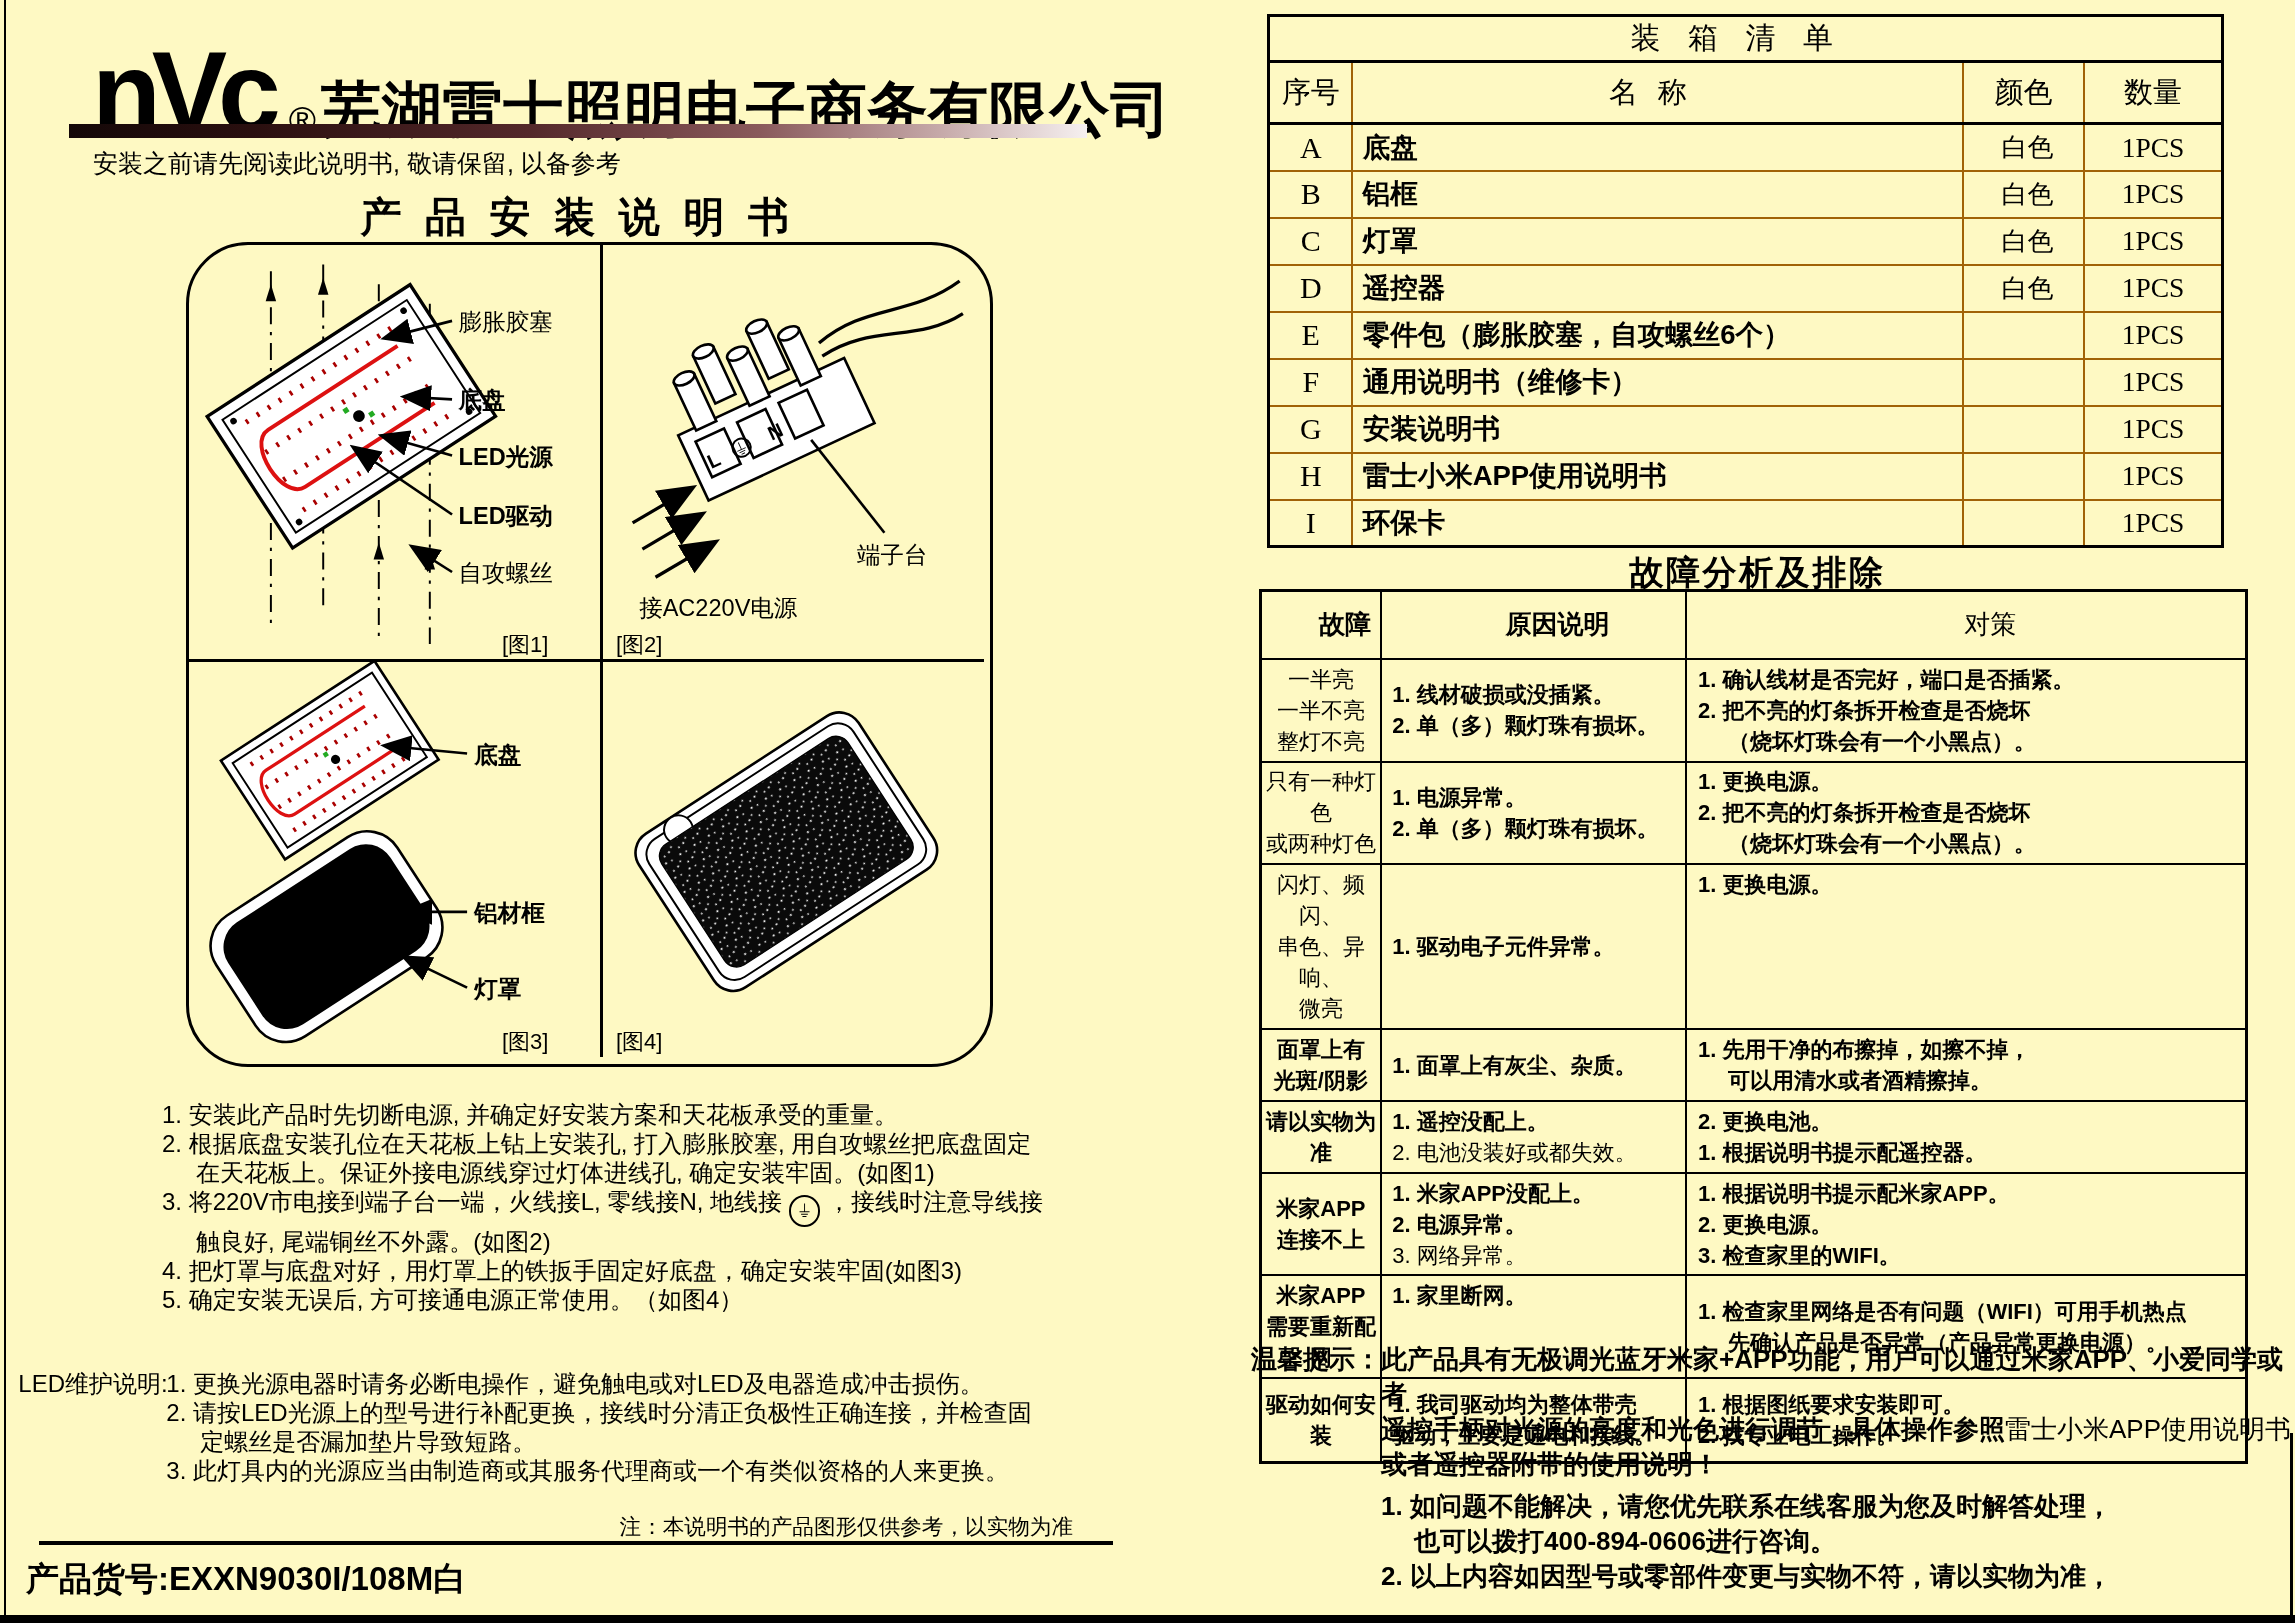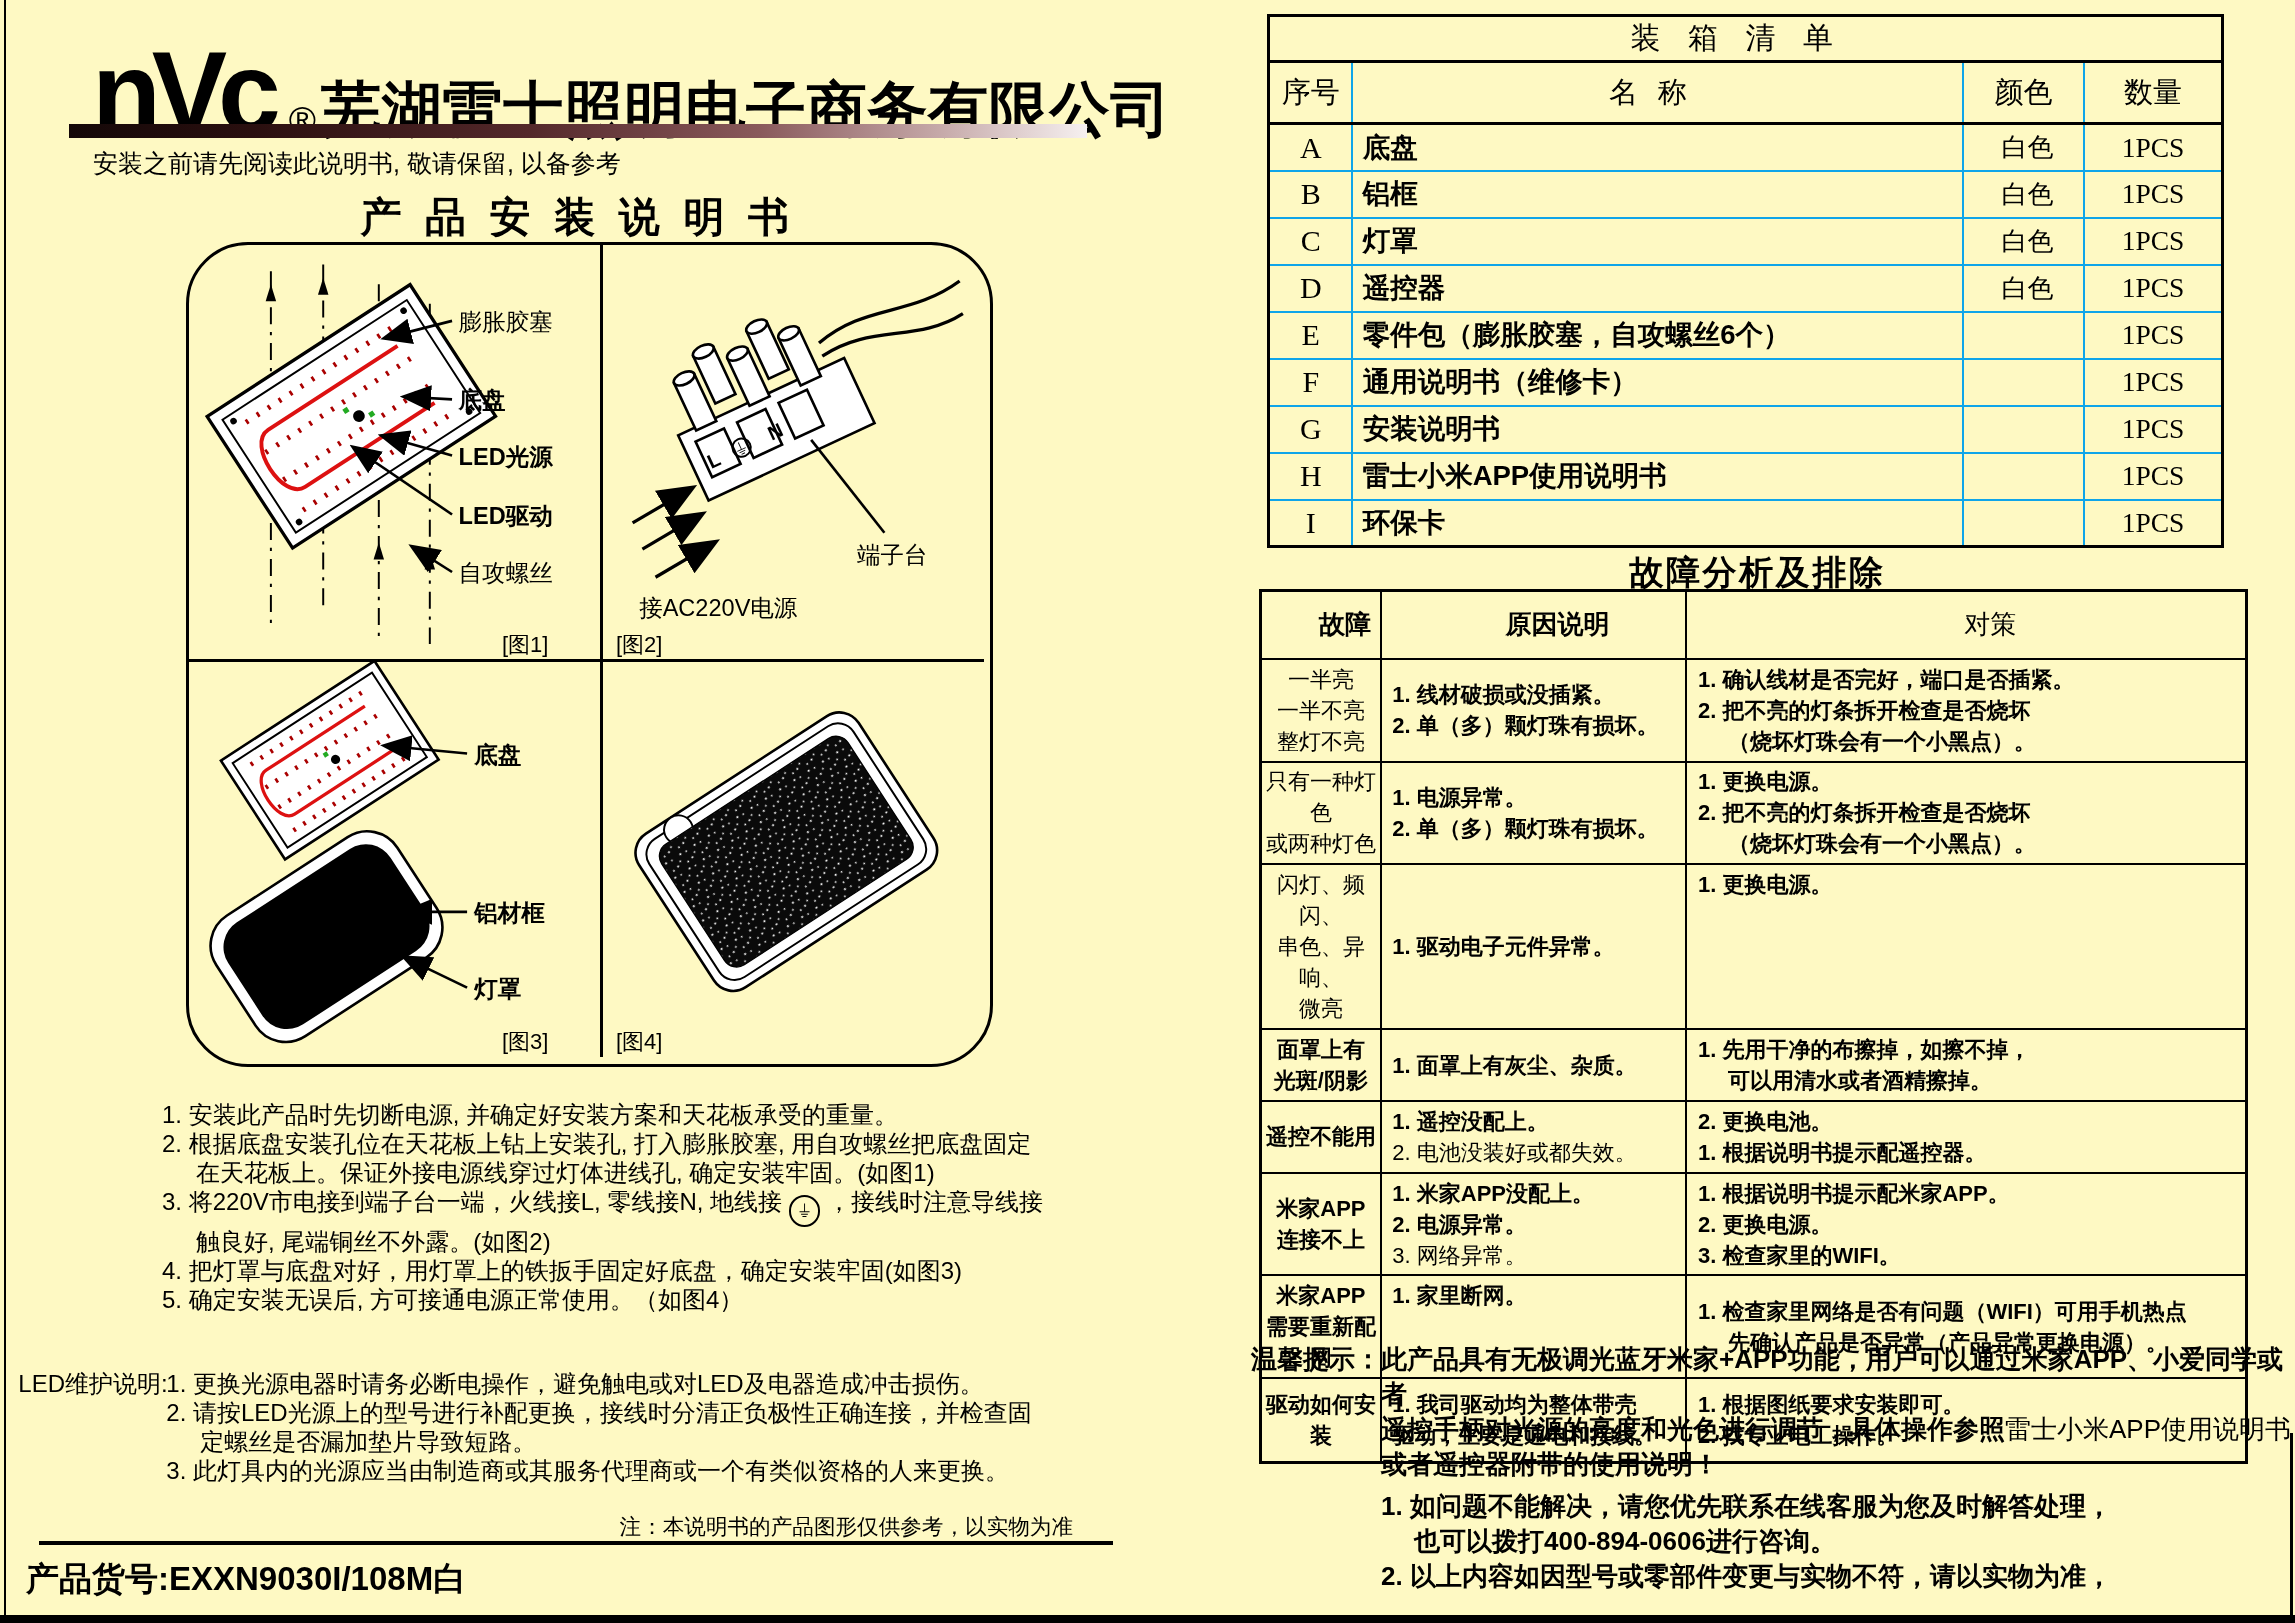--- a/index.html
+++ b/index.html
@@ -45,21 +45,21 @@
   #maint-label{position:absolute;left:0;top:0;}
   #maint-items{margin-left:148px;}
   .maint-cont{padding-left:34px;}
 
   #ref-note{left:0px;top:1512px;width:1073px;text-align:right;font-size:21.6px;font-family:Liberation Mono, monospace;}
   #rule-line{left:39px;top:1541px;width:1074px;height:3.9px;background:#000;}
   #product-no{left:26px;top:1557px;font-size:33px;font-weight:bold;letter-spacing:0px;}
 
   
   #packing{left:1267px;top:14.4px;width:957px;border-collapse:collapse;table-layout:fixed;}
-  #packing td,#packing th{border:2px solid #0ea5e9;padding:0;}
+  #packing td,#packing th{border:2px solid #a16207;padding:0;}
   #packing{border:3.9px solid #000;}
   #packing .tbl-title{font-size:30px;font-weight:500;letter-spacing:27.5px;text-align:center;
       height:43px;border-bottom:3.9px solid #000;}
   #packing .hdr{font-size:29px;font-weight:500;text-align:center;height:59px;border-bottom:3.9px solid #000;}
   #packing .hdr-name{letter-spacing:19.6px;}
   #packing .c-no{font-family:"Liberation Serif",serif;font-size:30px;text-align:center;}
   #packing .c-name{font-size:27.5px;font-weight:bold;text-align:left;padding-left:9.2px;}
   #packing .c-color{font-size:26px;text-align:center;padding-left:8px;}
   #packing .c-qty{font-family:"Liberation Serif",serif;font-size:27.5px;text-align:center;}
   #packing tr.item{height:47px;}
@@ -434,21 +434,21 @@
       <td class="cell b">
         <div>1. 面罩上有灰尘、杂质。</div>
       </td>
       <td class="cell b">
         <div>1. 先用干净的布擦掉，如擦不掉，</div>
         <div class="ind">可以用清水或者酒精擦掉。</div>
       </td>
     </tr>
     <tr style="height:67px;">
       <td class="fault b">
-        <div>遥控不能用</div>
+        <div>请以实物为准</div>
       </td>
       <td class="cell b">
         <div>1. 遥控没配上。</div>
         <div class="light">2. 电池没装好或都失效。</div>
       </td>
       <td class="cell b">
         <div>2. 更换电池。</div>
         <div>1. 根据说明书提示配遥控器。</div>
       </td>
     </tr>

